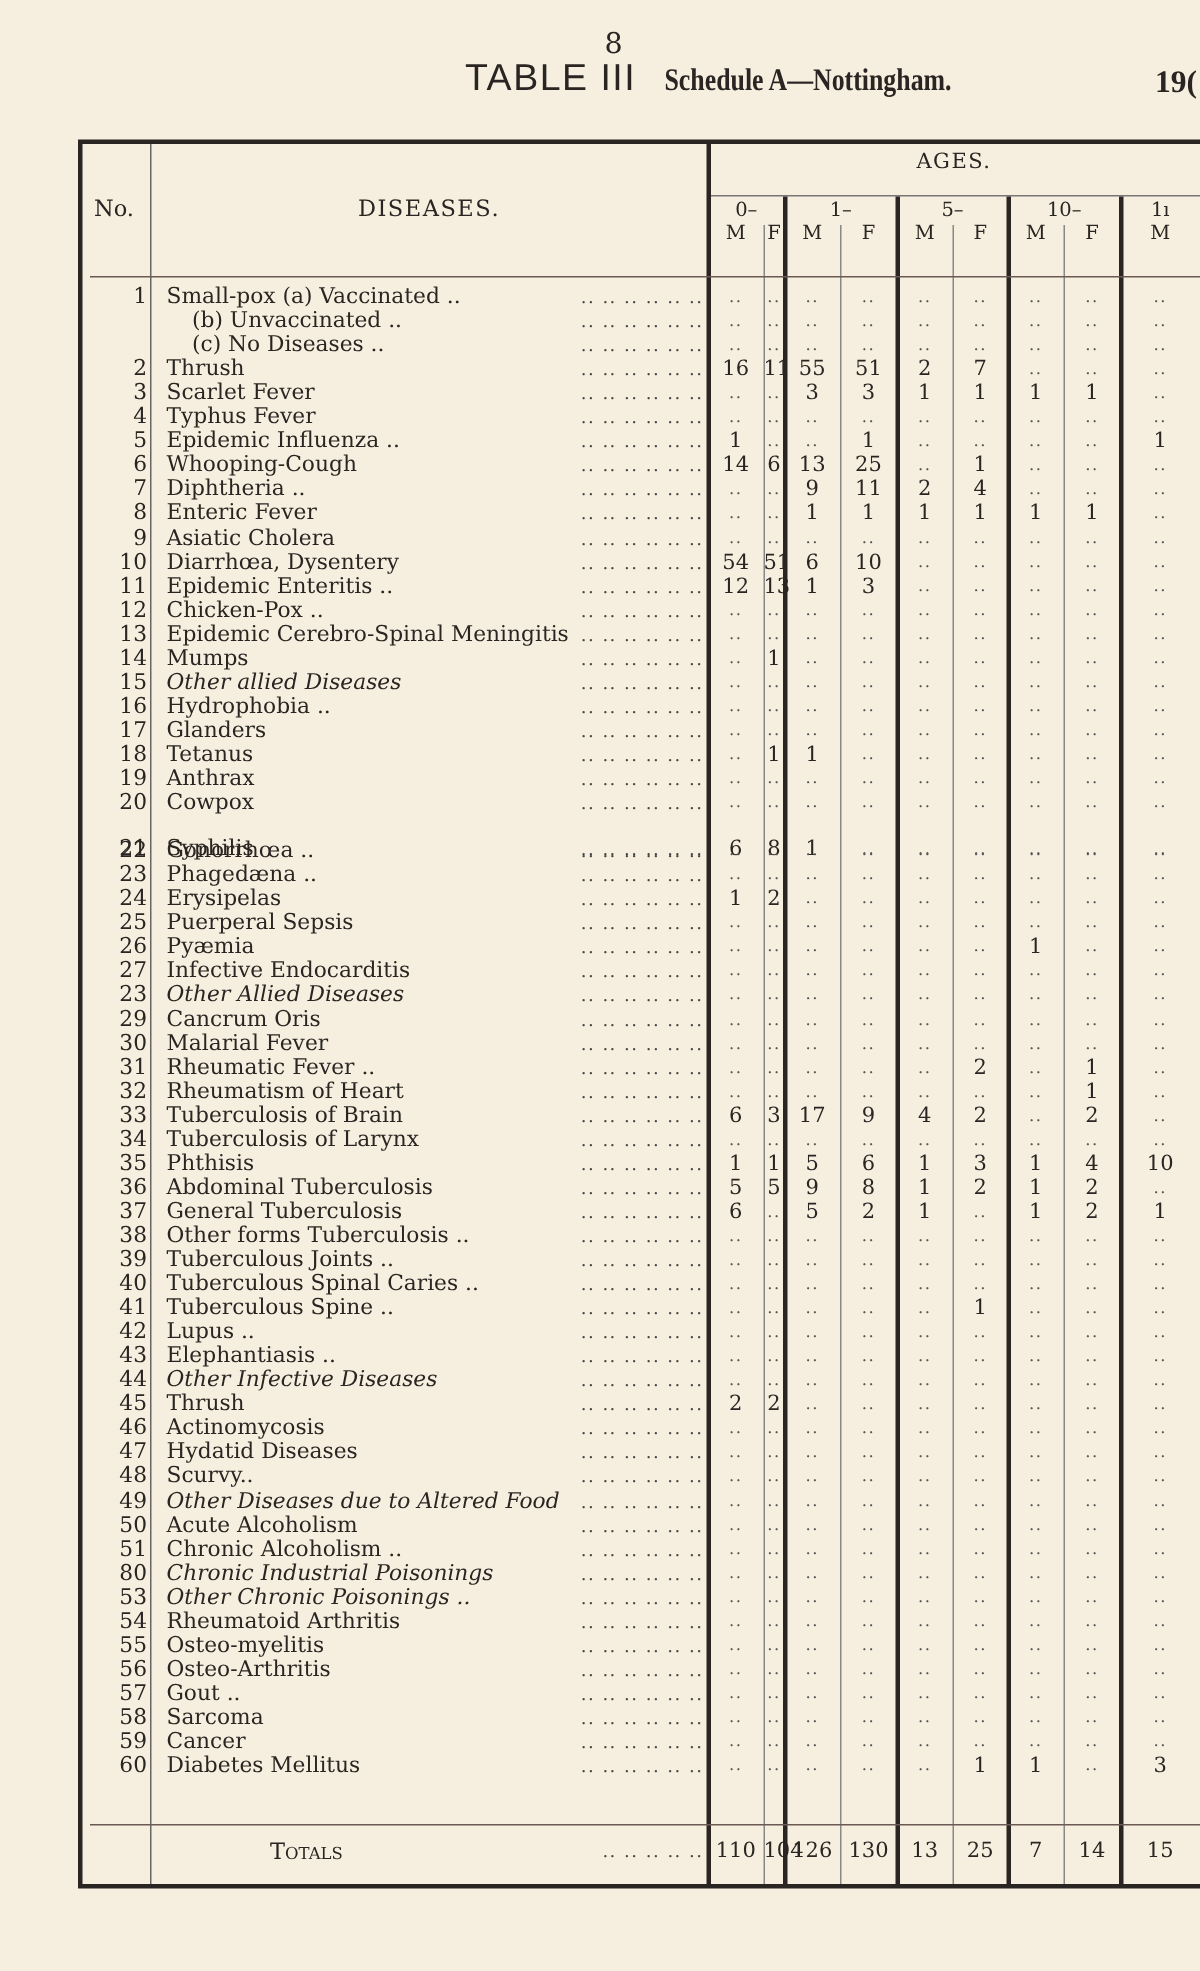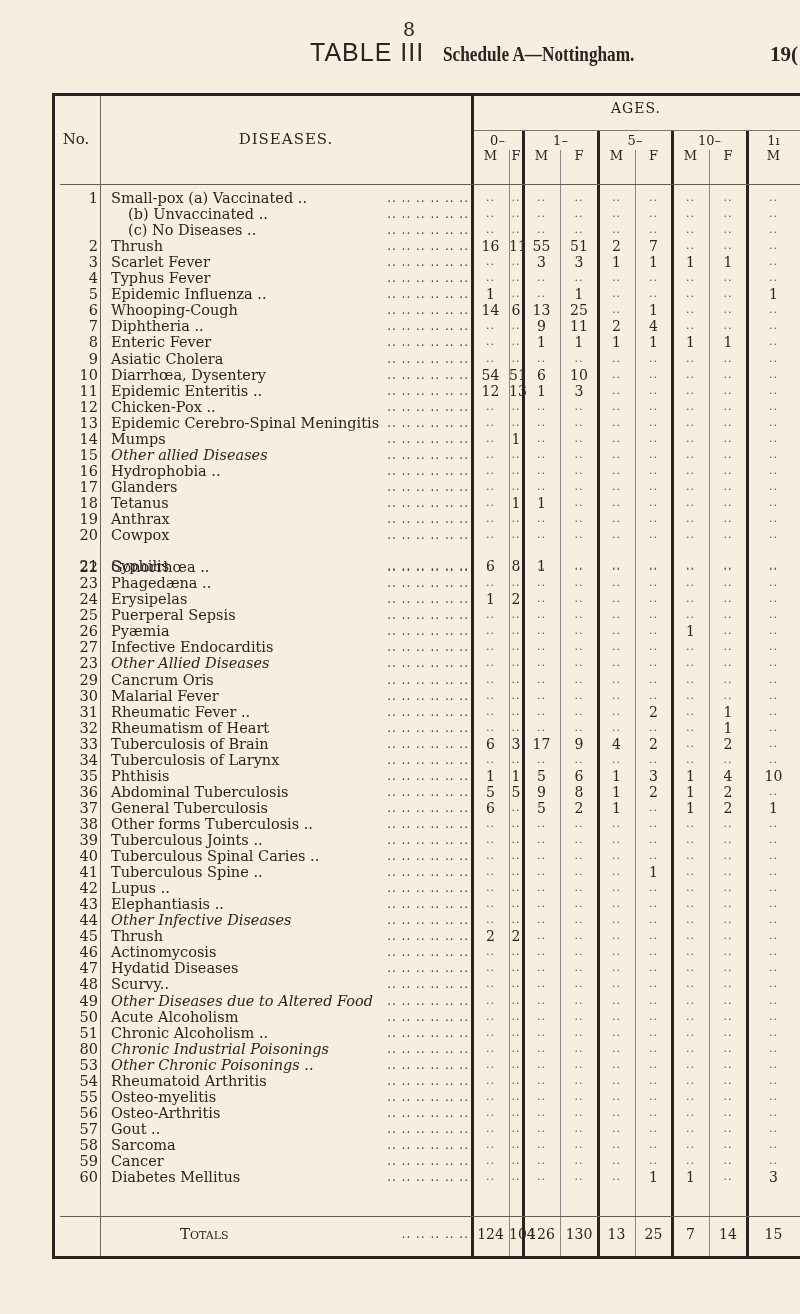--- a/index.html
+++ b/index.html
@@ -943,21 +943,21 @@
     <span class="cell dots" style="left: 598px; width: 37px;">..</span>
     <span class="cell" style="left: 635px; width: 37px;">1</span>
     <span class="cell" style="left: 672px; width: 37px;">1</span>
     <span class="cell dots" style="left: 709px; width: 38px;">..</span>
     <span class="cell" style="left: 747px; width: 53px;">3</span>
   </div>
 <div class="sep" style="left: 60px; width: 740px;"></div>
 <div class="row totals" style="top: 1226px;">
     <span class="name">Totals</span>
     <span class="lead">..  ..  ..  ..  ..</span>
-    <span class="cell" style="left: 472px; width: 37px;">124</span>
+    <span class="cell" style="left: 472px; width: 37px;">110</span>
     <span class="cell" style="left: 509px; width: 14px;">104</span>
     <span class="cell" style="left: 523px; width: 37px;">126</span>
     <span class="cell" style="left: 560px; width: 38px;">130</span>
     <span class="cell" style="left: 598px; width: 37px;">13</span>
     <span class="cell" style="left: 635px; width: 37px;">25</span>
     <span class="cell" style="left: 672px; width: 37px;">7</span>
     <span class="cell" style="left: 709px; width: 38px;">14</span>
     <span class="cell" style="left: 747px; width: 53px;">15</span>
   </div>
 

